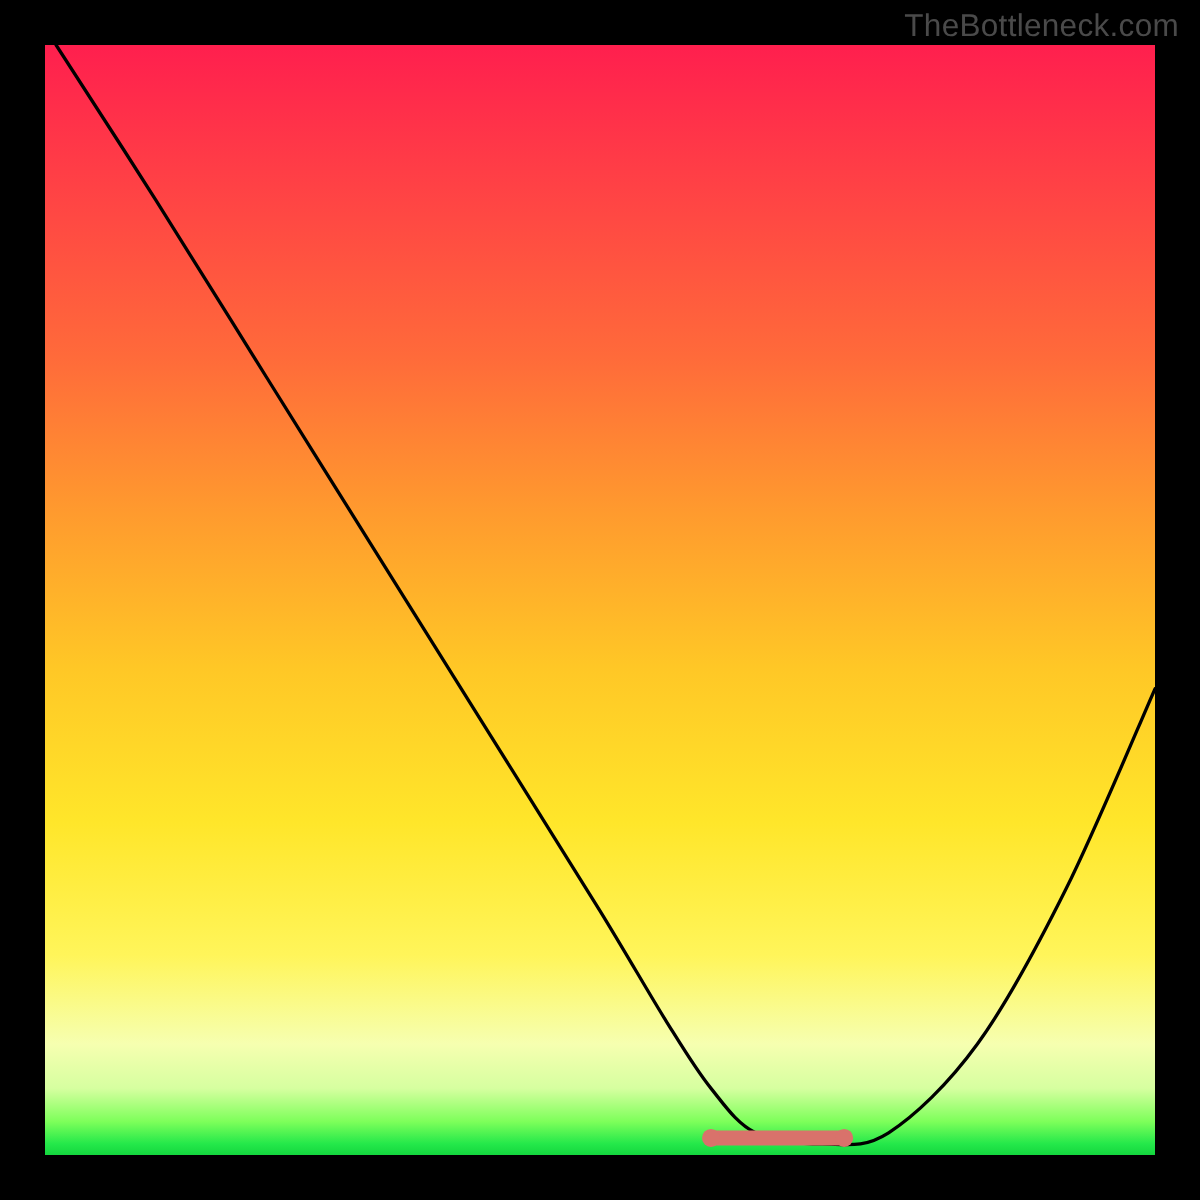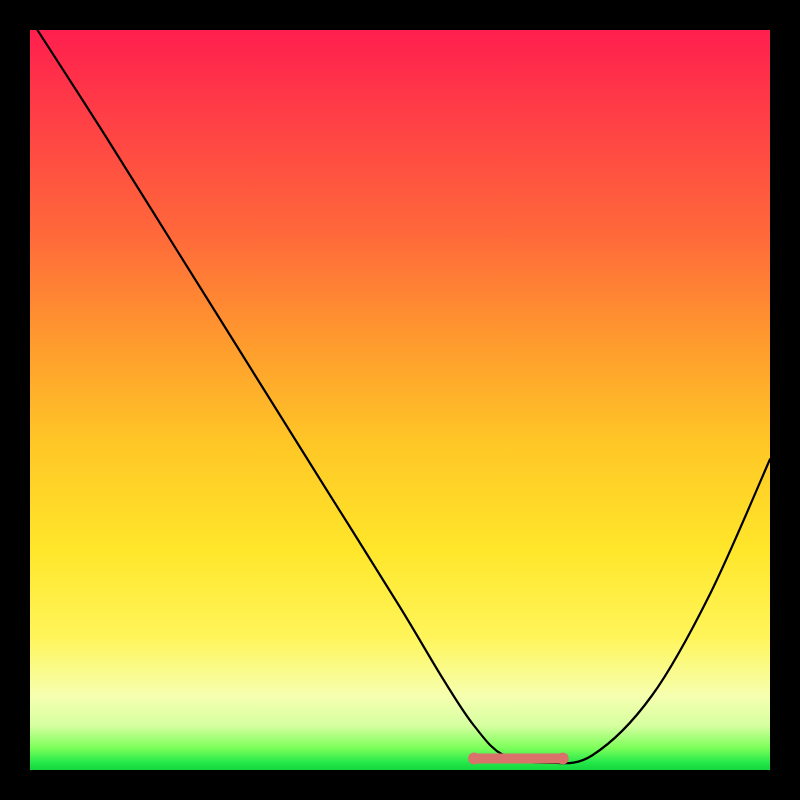--- a/index.html
+++ b/index.html
@@ -80,13 +80,14 @@
 
 <div class="frame">
   <div class="plot-area">
     <svg class="curve" viewBox="0 0 740 740">
       <path id="curvePath" class="curve-path" d="M 7.4 0.0 C 18.5 17.3, 50.6 66.6, 74.0 103.6 C 97.4 140.6, 123.3 182.5, 148.0 222.0 C 172.7 261.5, 197.3 300.9, 222.0 340.4 C 246.7 379.9, 271.3 419.3, 296.0 458.8 C 320.7 498.3, 350.3 545.1, 370.0 577.2 C 389.7 609.3, 402.1 631.5, 414.4 651.2 C 426.7 670.9, 434.1 683.3, 444.0 695.6 C 453.9 707.9, 461.3 719.0, 473.6 725.2 C 485.9 731.4, 503.2 732.6, 518.0 732.6 C 532.8 732.6, 545.1 736.3, 562.4 725.2 C 579.7 714.1, 601.9 693.1, 621.6 666.0 C 641.3 638.9, 661.1 601.9, 680.8 562.4 C 700.5 522.9, 730.1 451.4, 740.0 429.2"></path>
       <line id="flatSeg" class="flat-seg" x1="444" y1="728.6" x2="532.8" y2="728.6"></line>
       <circle id="dotL" class="dot" r="6" cx="444" cy="728.6"></circle>
       <circle id="dotR" class="dot" r="6" cx="532.8" cy="728.6"></circle>
     </svg>
   </div>
+  <div class="attribution">TheBottleneck.com</div>
 </div>
 
 </body></html>

